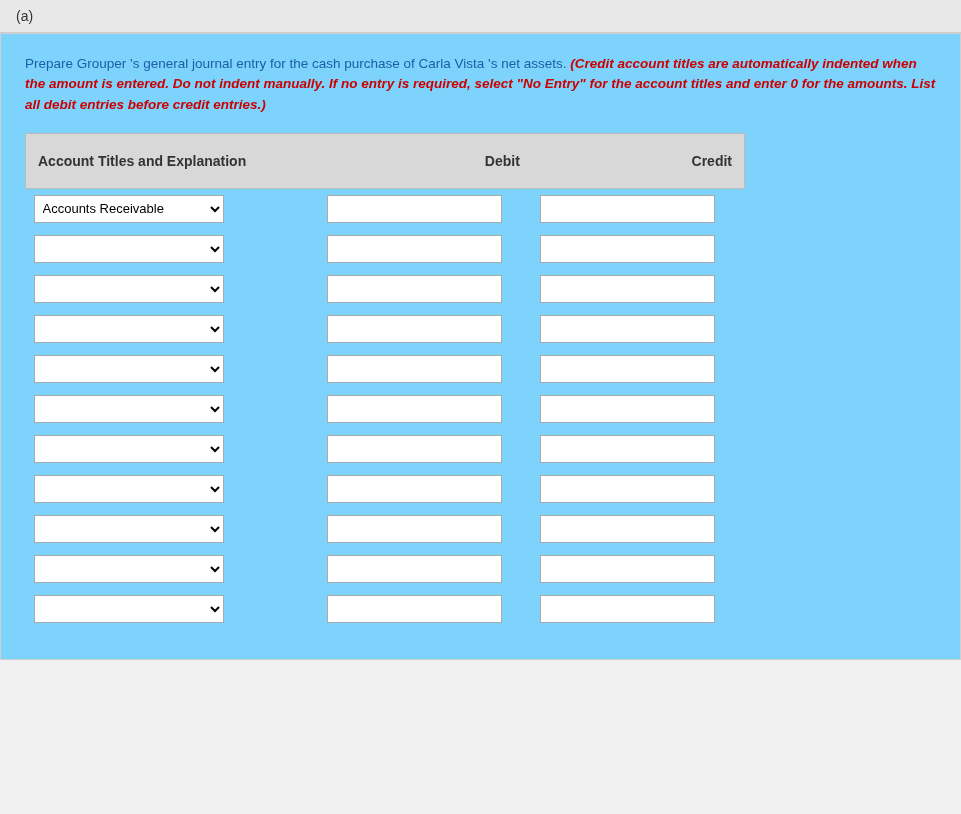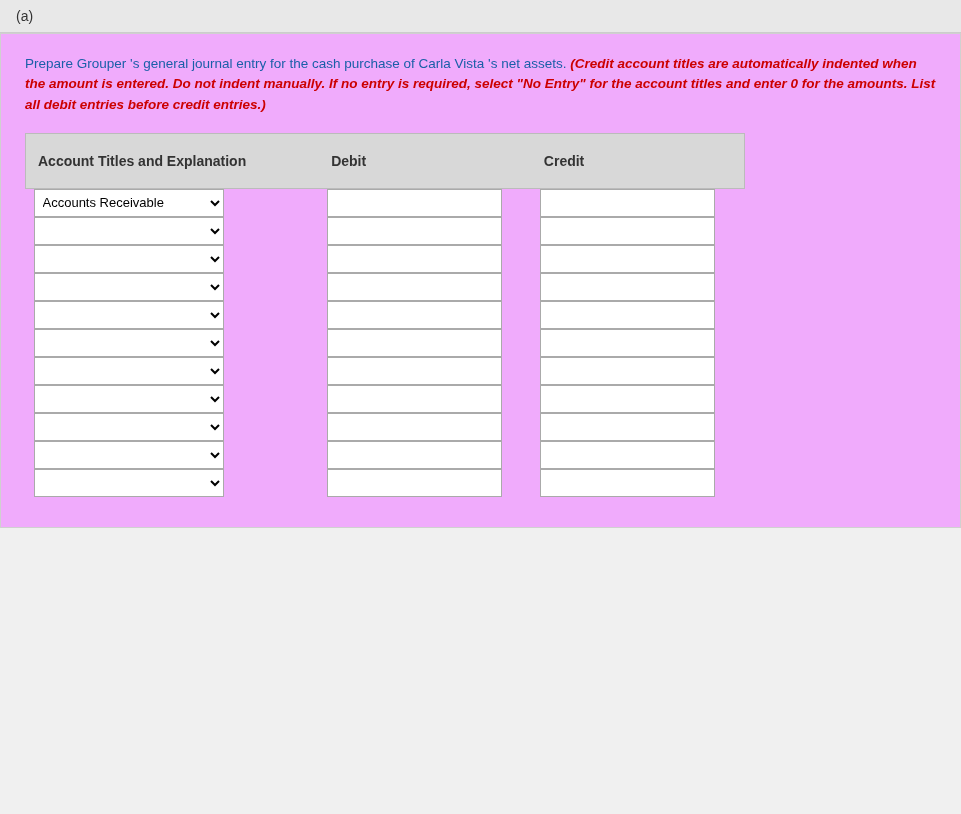--- a/index.html
+++ b/index.html
@@ -25,21 +25,21 @@
     .section-label {
       background: #e8e8e8;
       border-bottom: 1px solid #ccc;
       padding: 8px 16px;
       font-size: 14px;
       color: #333;
       font-weight: normal;
     }
 
     .content-area {
-      background: #f0abfc;
+      background: #7dd3fc;
       margin: 0;
       padding: 20px 24px 30px 24px;
       border: 1px solid #d0d0d0;
     }
 
     .instruction-text {
       font-size: 13.5px;
       line-height: 1.5;
       margin-bottom: 18px;
       color: #1a5fa8;
@@ -65,25 +65,25 @@
     .table-header th {
       padding: 19px 12px;
       text-align: left;
       font-weight: bold;
       font-size: 14px;
       border: none;
     }
 
     .table-header th.col-debit,
     .table-header th.col-credit {
-      text-align: left;
+      text-align: right;
     }
 
     .table-row td {
-      padding: 0 8px;
+      padding: 6px 8px;
       border: none;
       vertical-align: middle;
     }
 
     .col-account {
       width: 290px;
     }
 
     .col-debit {
       width: 210px;

